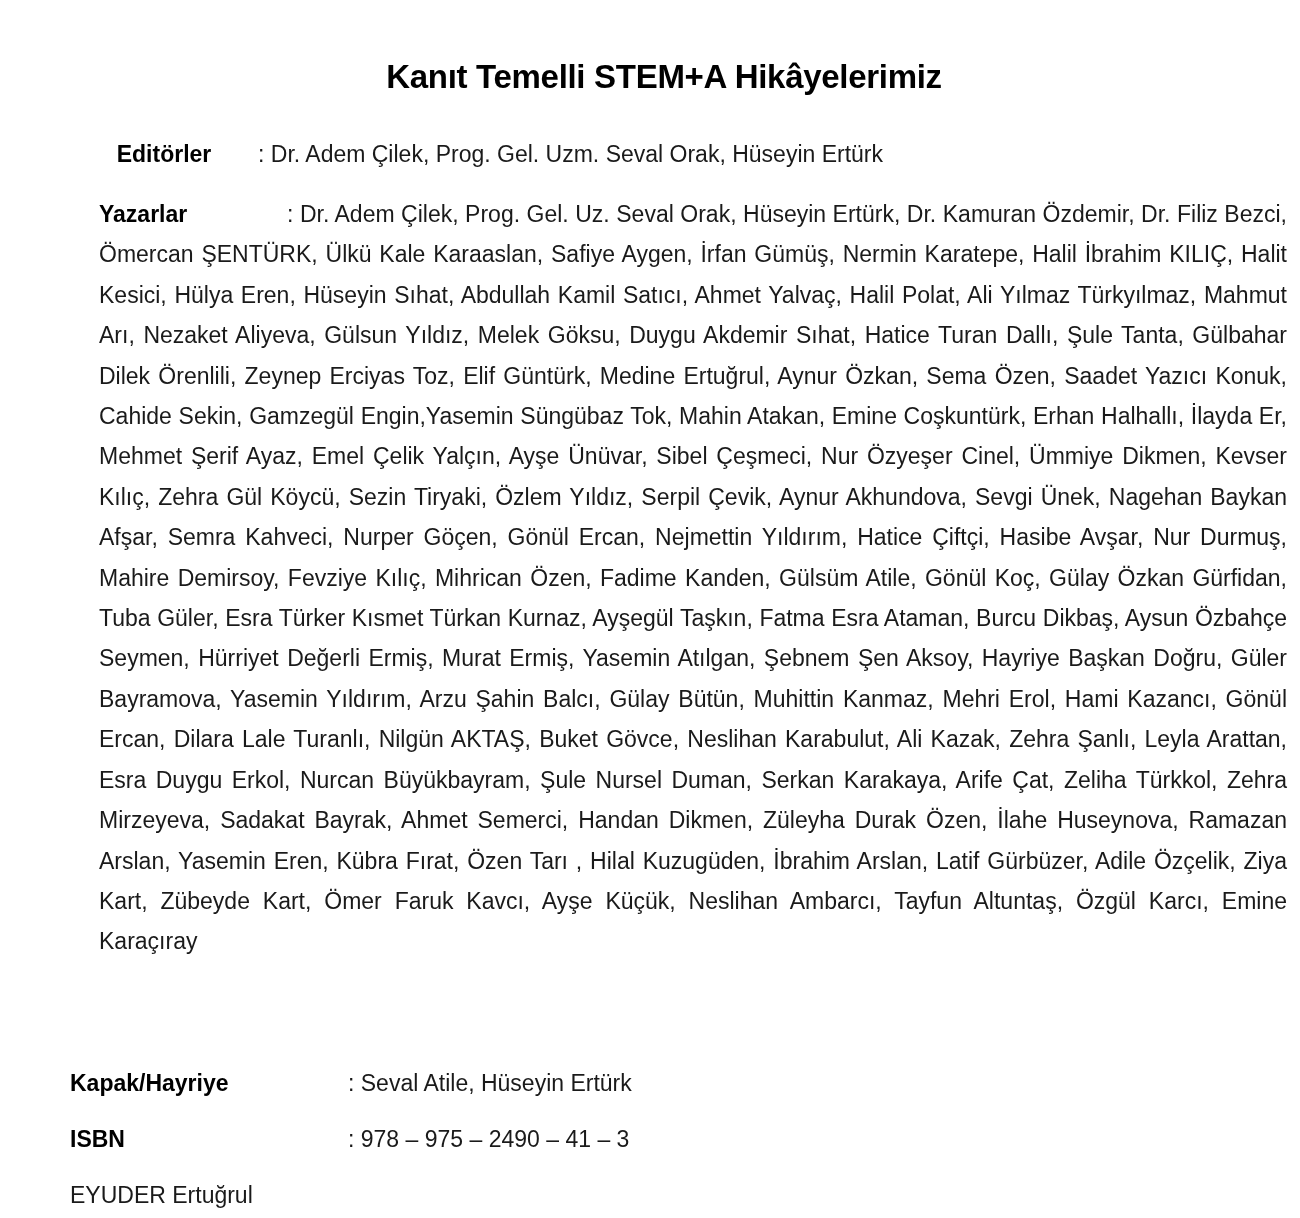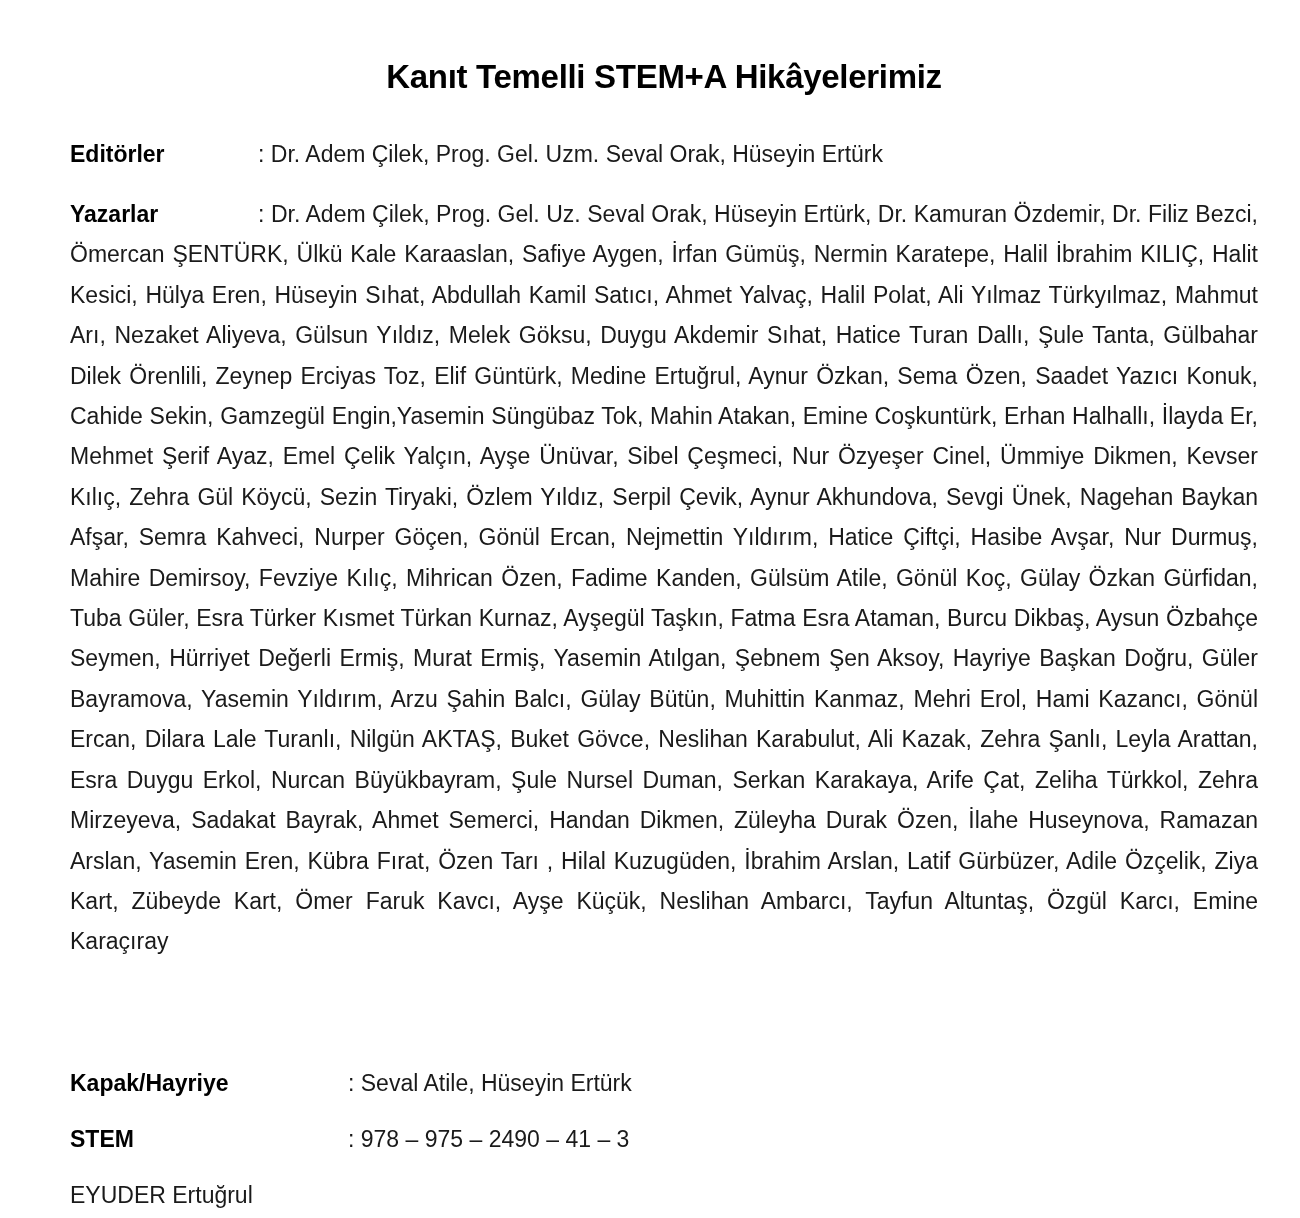--- a/index.html
+++ b/index.html
@@ -31,29 +31,30 @@
       left: 70px;
       font-size: 23px;
       line-height: 40.4px;
     }
     .label {
       font-weight: bold;
       color: #000;
       display: inline-block;
     }
     .editors { top: 134px; }
-    .editors .label { width: 188px; }
+    .editors .label { width: 188px; text-align: center; }
     .authors {
       top: 194px;
       width: 1188px;
       text-align: justify;
       text-align-last: left;
       font-size: 23px;
       line-height: 40.4px;
       word-spacing: -0.5px;
+      margin-left: 29px;
     }
     .authors .label { width: 188px; }
     .cover { top: 1063px; }
     .cover .label { width: 278px; }
     .isbn { top: 1119px; }
     .isbn .label { width: 278px; }
     .publisher { top: 1175px; }
   </style>
 </head>
 <body>
@@ -66,16 +67,16 @@
 
 <div class="row authors">
   <span class="label">Yazarlar</span><span>: Dr. Adem Çilek, Prog. Gel. Uz. Seval Orak, Hüseyin Ertürk, Dr. Kamuran Özdemir, Dr. Filiz Bezci, Ömercan ŞENTÜRK, Ülkü Kale Karaaslan, Safiye Aygen, İrfan Gümüş, Nermin Karatepe, Halil İbrahim KILIÇ, Halit Kesici, Hülya Eren, Hüseyin Sıhat, Abdullah Kamil Satıcı, Ahmet Yalvaç, Halil Polat, Ali Yılmaz Türkyılmaz, Mahmut Arı, Nezaket Aliyeva, Gülsun Yıldız,  Melek Göksu, Duygu Akdemir Sıhat,  Hatice Turan Dallı, Şule Tanta, Gülbahar Dilek Örenlili, Zeynep Erciyas Toz, Elif Güntürk, Medine Ertuğrul, Aynur Özkan, Sema Özen, Saadet Yazıcı Konuk, Cahide Sekin, Gamzegül Engin,Yasemin Süngübaz Tok, Mahin Atakan, Emine Coşkuntürk, Erhan Halhallı, İlayda Er, Mehmet Şerif Ayaz, Emel Çelik Yalçın, Ayşe Ünüvar, Sibel Çeşmeci, Nur Özyeşer Cinel, Ümmiye Dikmen, Kevser Kılıç, Zehra Gül Köycü, Sezin Tiryaki, Özlem Yıldız, Serpil Çevik, Aynur Akhundova, Sevgi Ünek, Nagehan Baykan Afşar, Semra Kahveci, Nurper Göçen, Gönül Ercan, Nejmettin Yıldırım, Hatice Çiftçi, Hasibe Avşar, Nur Durmuş, Mahire Demirsoy, Fevziye Kılıç, Mihrican Özen, Fadime Kanden, Gülsüm Atile, Gönül Koç, Gülay Özkan Gürfidan, Tuba Güler, Esra Türker Kısmet Türkan Kurnaz, Ayşegül Taşkın, Fatma Esra Ataman, Burcu Dikbaş, Aysun Özbahçe Seymen, Hürriyet Değerli Ermiş, Murat Ermiş, Yasemin Atılgan, Şebnem Şen Aksoy, Hayriye Başkan Doğru, Güler Bayramova, Yasemin Yıldırım, Arzu Şahin Balcı, Gülay Bütün, Muhittin Kanmaz, Mehri Erol, Hami Kazancı, Gönül Ercan, Dilara Lale Turanlı, Nilgün AKTAŞ, Buket Gövce, Neslihan Karabulut, Ali Kazak, Zehra Şanlı, Leyla Arattan, Esra Duygu Erkol, Nurcan Büyükbayram, Şule Nursel Duman, Serkan Karakaya, Arife Çat, Zeliha Türkkol, Zehra Mirzeyeva, Sadakat Bayrak, Ahmet Semerci, Handan Dikmen, Züleyha Durak Özen,  İlahe Huseynova, Ramazan Arslan, Yasemin Eren, Kübra Fırat, Özen Tarı , Hilal Kuzugüden, İbrahim Arslan, Latif Gürbüzer, Adile Özçelik,  Ziya Kart, Zübeyde Kart, Ömer Faruk Kavcı, Ayşe Küçük, Neslihan Ambarcı, Tayfun Altuntaş, Özgül Karcı, Emine Karaçıray</span>
 </div>
 
 <div class="row cover">
   <span class="label">Kapak/Hayriye</span><span>: Seval Atile, Hüseyin Ertürk</span>
 </div>
 
 <div class="row isbn">
-  <span class="label">STEM</span><span>: 978 – 975 – 2490 – 41 – 3</span>
+  <span class="label">ISBN</span><span>: 978 – 975 – 2490 – 41 – 3</span>
 </div>
 
 <div class="row publisher">EYUDER Ertuğrul</div>
 
 </body></html>

